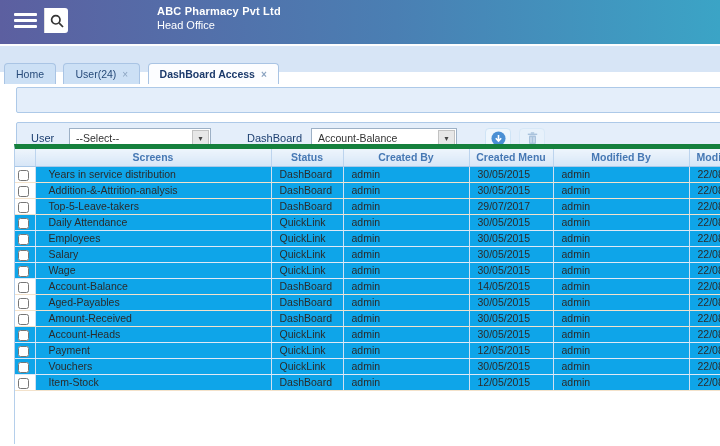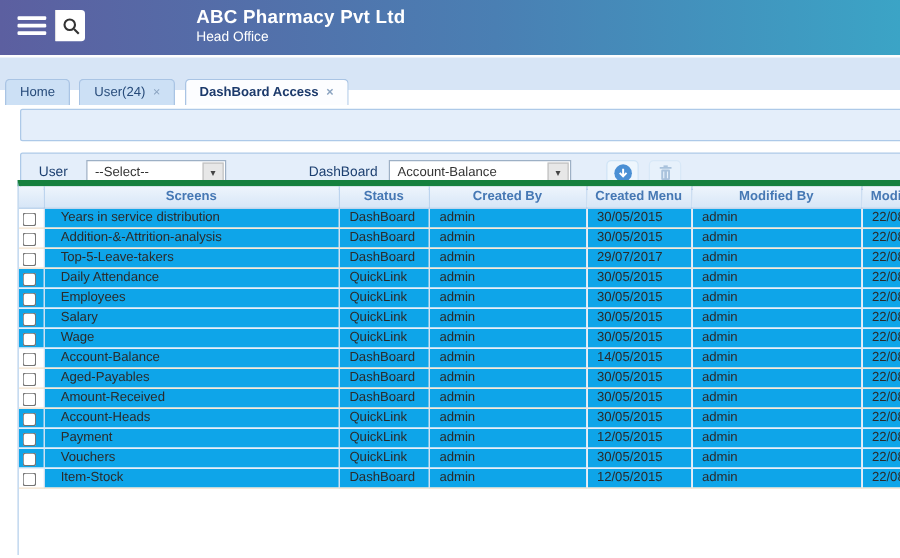--- a/index.html
+++ b/index.html
@@ -12,42 +12,42 @@
   .hamburger { position:absolute; left:14px; top:13px; width:23px; height:16px; cursor:pointer; }
   .hamburger div { height:3px; background:#fff; border-radius:1px; margin-bottom:3px; }
   .searchwrap { position:absolute; left:44px; top:8px; height:25px; display:flex; }
   .search-input { width:64px; height:25px; border:1px solid #fff; border-right:none;
     border-radius:3px 0 0 3px; padding:0 5px; font-size:10.5px; color:#333;
     font-family:"Liberation Sans", sans-serif; outline:none; }
   .search-input::placeholder { color:#9a9a9a; }
   .search-btn { width:24px; height:25px; background:#fff; border:none; border-left:1px solid #e0e0e0;
     border-radius:0 3px 3px 0; display:flex; align-items:center; justify-content:center; cursor:pointer; }
   .brand { position:absolute; left:157px; top:5px; color:#fff; }
-  .brand .t1 { font-size:15px; font-weight:bold; letter-spacing:.2px; }
+  .brand .t1 { font-size:11px; font-weight:bold; letter-spacing:.2px; }
   .brand .t2 { font-size:11px; margin-top:2px; }
 
   
   .tabbar { position:absolute; left:0; top:44px; width:720px; height:28px;
     background:#d7e5f6; border-top:2px solid #fdfdfd; padding-left:4px; }
   .tab { display:inline-block; vertical-align:bottom; margin-top:17px; margin-right:3px;
     padding:4px 11px 3px 11px; background:#cce0f5; border:1px solid #a9c4e4; border-bottom:none;
     border-radius:4px 4px 0 0; font-size:10.5px; color:#274b7a; cursor:pointer; height:21px; }
   .tab.active { background:#fcfdff; font-weight:bold; color:#1c3a6b; }
   .tab-close { margin-left:6px; color:#8aa3c0; font-size:10px; cursor:pointer; }
 
   
   .panel { position:absolute; left:16px; width:712px; background:#e4eefa;
     border:1px solid #adc9e8; border-radius:2px; }
   .panel-empty { top:87px; height:26px; }
   .panel-form  { top:122px; height:30px; }
   .form-label { position:absolute; top:9px; font-size:11px; color:#1c3f70; }
   .lbl-user { left:14px; } .lbl-dash { left:230px; }
   .selectbox { position:absolute; top:5px; height:20px; background:#fff; border:1px solid #9db0c5;
     font-size:10.5px; color:#333; line-height:18px; padding-left:6px; cursor:pointer; }
-  .sel-user { left:52px; width:112px; } .sel-dash { left:294px; width:146px; }
+  .sel-user { left:52px; width:142px; } .sel-dash { left:294px; width:146px; }
   .selectbox .arrow { position:absolute; right:1px; top:1px; width:17px; height:16px;
     background:#e7e7e7; border:1px solid #c2c2c2; text-align:center; line-height:15px;
     font-size:8px; color:#444; }
   .icon-btn { position:absolute; top:5px; width:26px; height:20px; border-radius:4px;
     display:flex; align-items:center; justify-content:center; cursor:pointer; }
   .btn-add { left:468px; background:#eef6fd; border:1px solid #cfe4f6; }
   .btn-del { left:502px; background:#e7f1fb; border:1px solid #d8e8f7; }
 
   
   .gridwrap { position:absolute; left:14px; top:144px; width:706px; height:300px;

